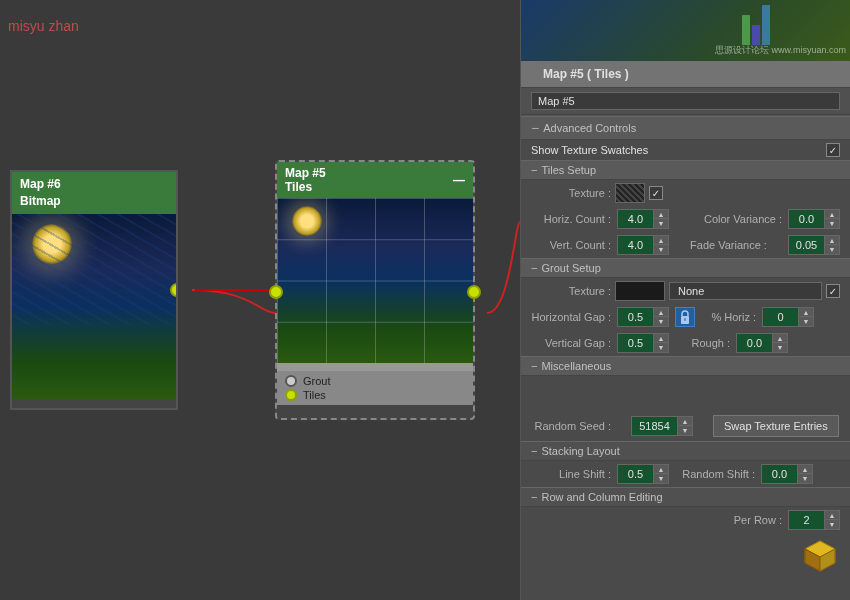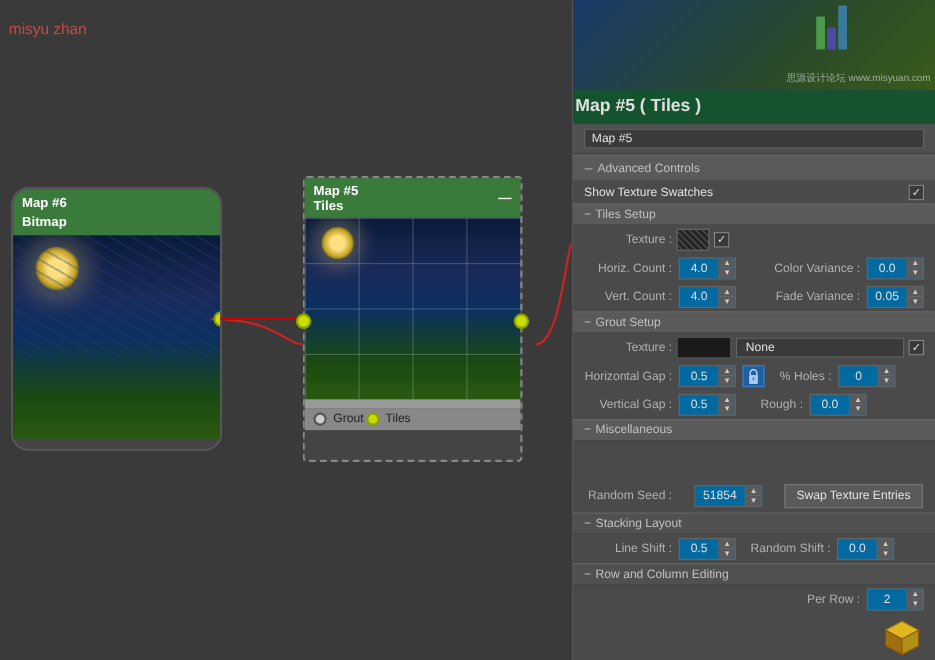--- a/index.html
+++ b/index.html
@@ -30,24 +30,24 @@
       color: #e05050;
       font-size: 14px;
       opacity: 0.8;
     }
 
     
     .node-map6 {
       position: absolute;
       left: 10px;
       top: 170px;
-      width: 192px;
+      width: 168px;
       height: 240px;
       border: 2px solid #555;
-      border-radius: 16px;
+      border-radius: 0;
       background: #444;
       overflow: hidden;
     }
     .node-map6-header {
       background: #3a7a3a;
       padding: 4px 8px;
       font-size: 12px;
       font-weight: bold;
       color: #fff;
       line-height: 1.4;
@@ -148,21 +148,21 @@
       background: radial-gradient(circle, #ffe080 30%, #c0a020 60%, transparent 80%);
       box-shadow: 0 0 15px 8px #ffe08040;
     }
 
     .node-map5-bottom {
       background: #999;
       padding: 4px 8px;
     }
     .node-map5-outputs {
       display: flex;
-      flex-direction: row;
+      flex-direction: column;
       gap: 2px;
       padding: 4px 8px;
       background: #888;
     }
     .output-item {
       display: flex;
       align-items: center;
       gap: 6px;
       font-size: 11px;
       color: #222;
@@ -218,21 +218,21 @@
       height: 600px;
       background: #4a4a4a;
       border-left: 1px solid #555;
       overflow-y: auto;
       overflow-x: hidden;
     }
 
     
     .rp-top-image {
       width: 100%;
-      height: 82px;
+      height: 61px;
       background: #2a3a5a;
       position: relative;
       overflow: hidden;
       display: flex;
       align-items: flex-end;
       justify-content: flex-end;
     }
     .rp-top-image-bg {
       position: absolute;
       top: 0; left: 0; width: 100%; height: 100%;
@@ -253,23 +253,23 @@
       gap: 2px;
       align-items: flex-end;
     }
     .color-bar {
       width: 8px;
       border-radius: 1px 1px 0 0;
     }
 
     
     .rp-title-bar {
-      background: #14532d;
-      padding: 6px 2px;
-      font-size: 16px;
+      background: #737373;
+      padding: 6px 22px;
+      font-size: 12px;
       font-weight: bold;
       color: #e0e0e0;
       border-bottom: 1px solid #444;
     }
 
     .rp-map-name-row {
       background: #505050;
       padding: 4px 10px;
       border-bottom: 1px solid #444;
     }
@@ -363,21 +363,21 @@
       font-size: 10px;
       overflow: hidden;
       text-overflow: ellipsis;
       white-space: nowrap;
     }
 
     
     .spinner {
       display: flex;
       align-items: center;
-      background: #0369a1;
+      background: #14532d;
       border: 1px solid #666;
       height: 20px;
     }
     .spinner-value {
       padding: 0 4px;
       min-width: 35px;
       text-align: center;
       font-size: 11px;
       color: #e0e0e0;
       border: none;
@@ -598,21 +598,21 @@
 
   <div class="rp-row">
     <span class="rp-label">Vert. Count :</span>
     <div class="spinner">
       <span class="spinner-value">4.0</span>
       <div class="spinner-btns">
         <button class="spinner-btn">▲</button>
         <button class="spinner-btn">▼</button>
       </div>
     </div>
-    <span class="rp-label-left" style="text-align:right; min-width:90px;">Fade Variance :</span>
+    <span class="rp-label-left" style="text-align:center; min-width:90px;">Fade Variance :</span>
     <div class="spinner">
       <span class="spinner-value">0.05</span>
       <div class="spinner-btns">
         <button class="spinner-btn">▲</button>
         <button class="spinner-btn">▼</button>
       </div>
     </div>
   </div>
 
   <div class="section-header">
@@ -636,21 +636,21 @@
         <button class="spinner-btn">▼</button>
       </div>
     </div>
     <div class="lock-icon">
       <svg width="12" height="14" viewBox="0 0 12 14" fill="none">
         <rect x="2" y="6" width="8" height="8" rx="1" fill="#aac8f0"></rect>
         <path d="M3 6V4a3 3 0 016 0v2" stroke="#aac8f0" stroke-width="1.5" fill="none"></path>
         <rect x="5" y="8" width="2" height="3" rx="1" fill="#5a8ac0"></rect>
       </svg>
     </div>
-    <span style="min-width:55px; text-align:right; color:#b0b0b0; font-size:11px;">% Holes :</span>
+    <span style="min-width:55px; text-align:right; color:#b0b0b0; font-size:11px;">% Horiz :</span>
     <div class="spinner">
       <span class="spinner-value">0</span>
       <div class="spinner-btns">
         <button class="spinner-btn">▲</button>
         <button class="spinner-btn">▼</button>
       </div>
     </div>
   </div>
 
   <div class="rp-row">

